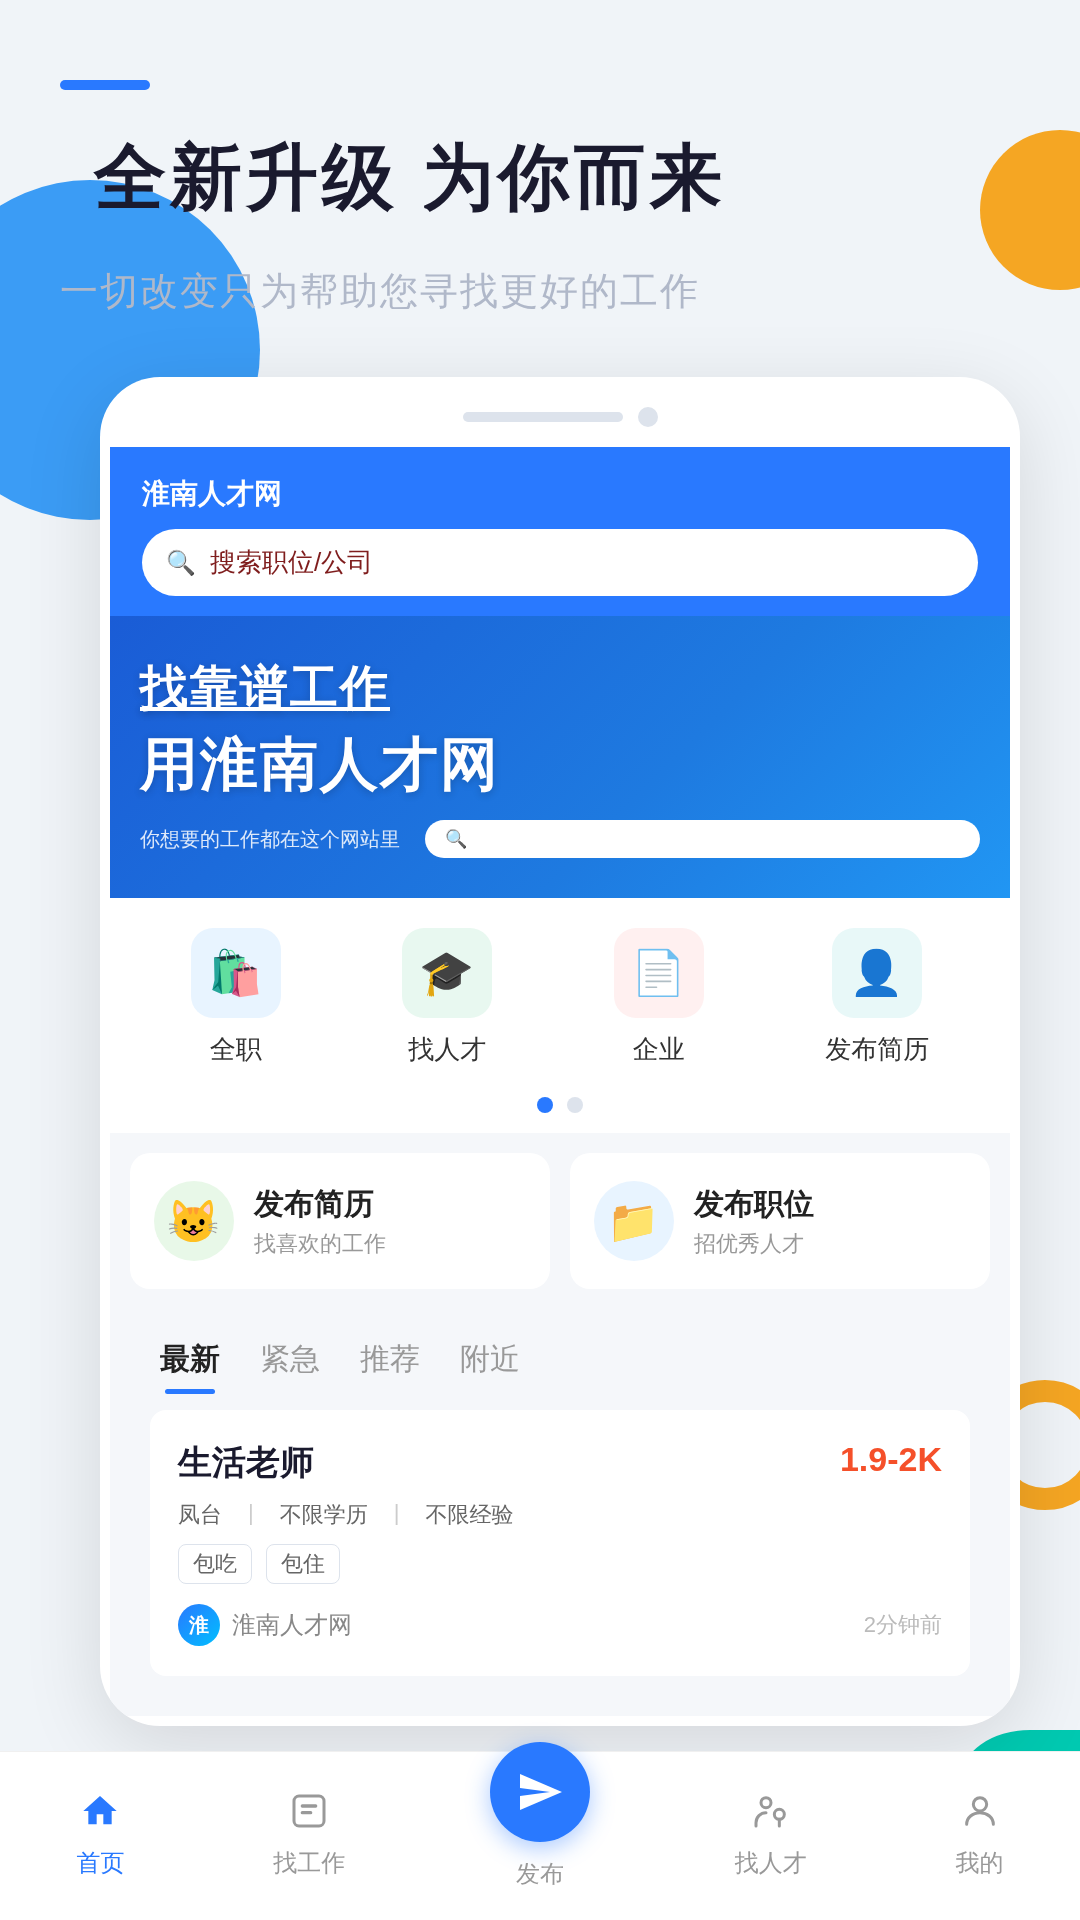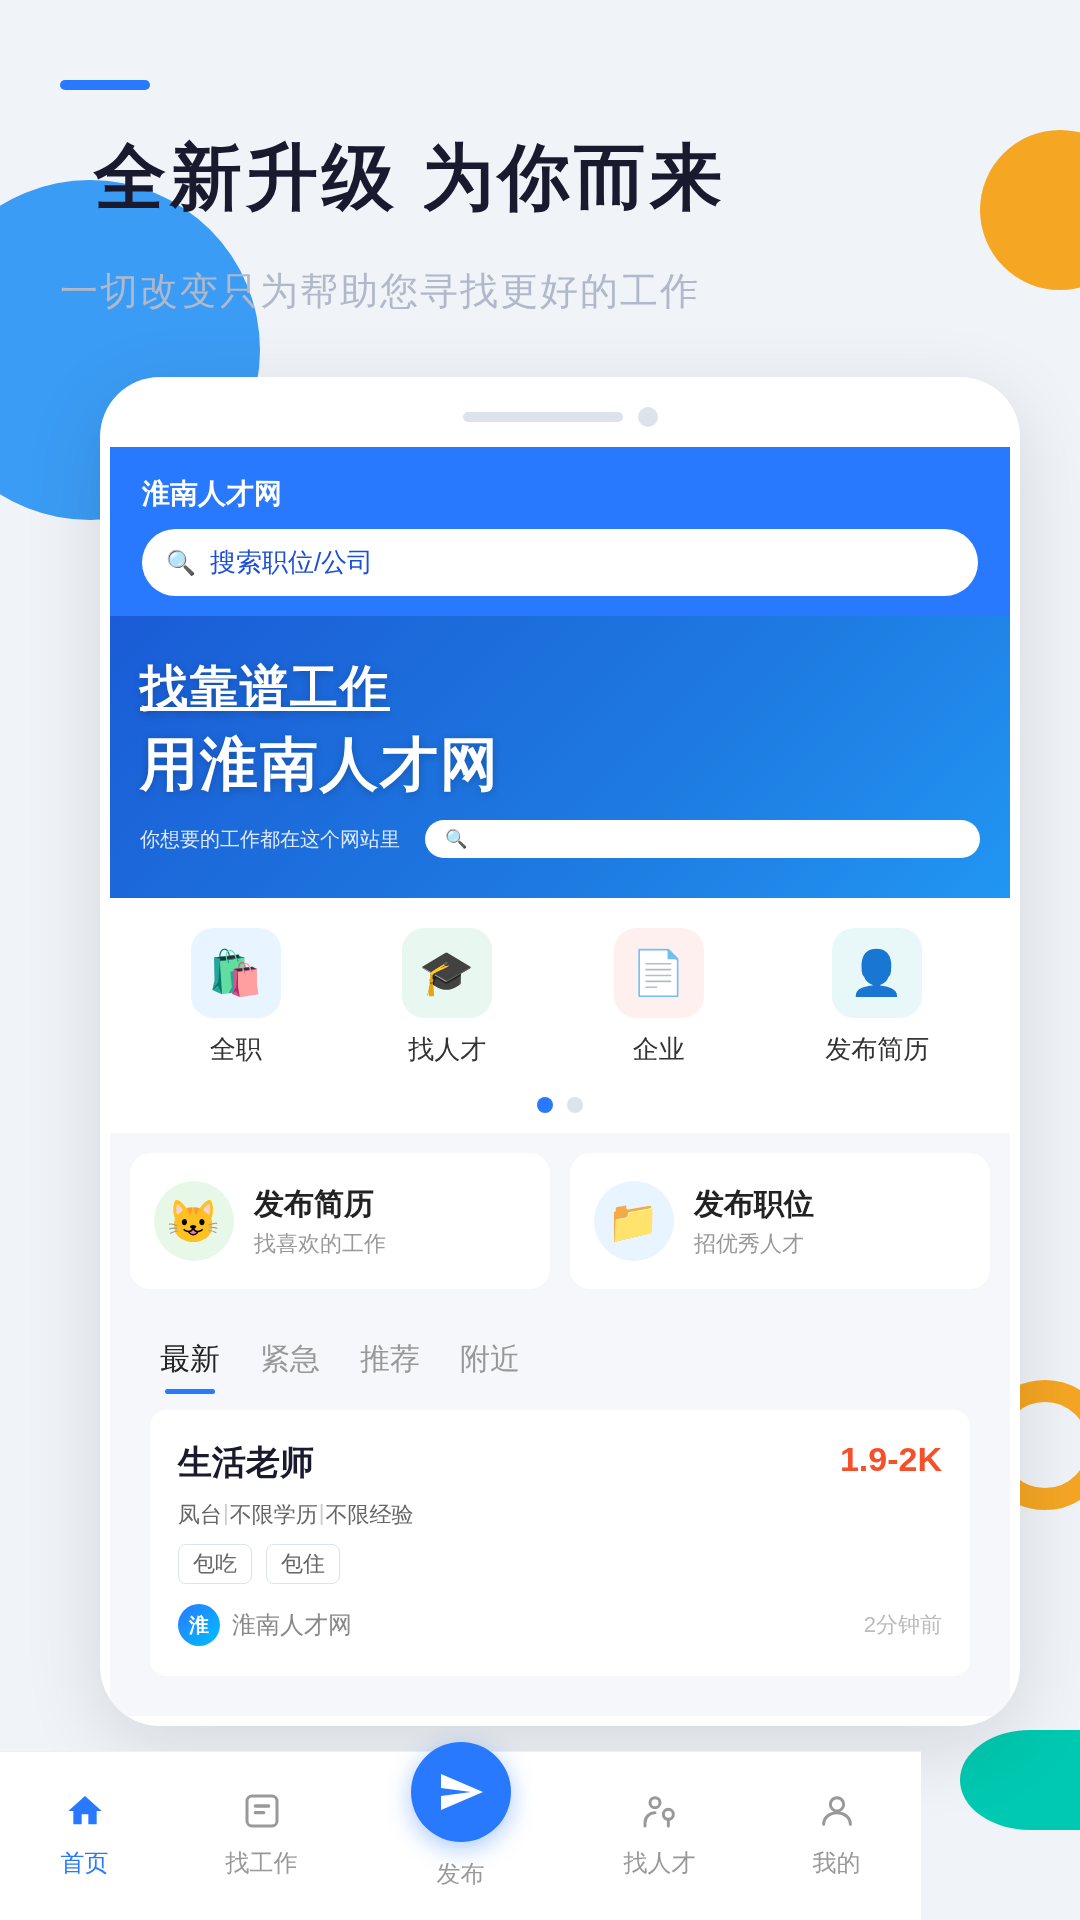--- a/index.html
+++ b/index.html
@@ -134,21 +134,21 @@
       align-items: center;
       padding: 16px 24px;
       gap: 14px;
     }
     .search-icon-inner {
       font-size: 24px;
       color: #aab0bc;
     }
     .search-placeholder-text {
       font-size: 26px;
-      color: #1d4ed8;
+      color: #7f1d1d;
     }
 
     
     .app-banner {
       background: linear-gradient(135deg, #1a5cd6 0%, #1e7ae0 60%, #2196f3 100%);
       padding: 40px 30px;
       position: relative;
       overflow: hidden;
       min-height: 220px;
     }
@@ -279,21 +279,21 @@
       gap: 40px;
     }
     .tab-item {
       font-size: 30px;
       color: #999;
       padding-bottom: 14px;
       position: relative;
     }
     .tab-item.active {
       color: #222;
-      font-weight: 400;
+      font-weight: 700;
     }
     .tab-item.active::after {
       content: '';
       position: absolute;
       bottom: 0;
       left: 50%;
       transform: translateX(-50%);
       width: 50px;
       height: 5px;
       background: #2979ff;
@@ -319,21 +319,21 @@
       font-weight: 700;
       color: #1a1a2e;
     }
     .job-salary {
       font-size: 34px;
       font-weight: 700;
       color: #f5502a;
     }
     .job-tags-row {
       display: flex;
-      gap: 1px;
+      gap: 26px;
       margin-bottom: 14px;
     }
     .job-tag {
       font-size: 22px;
       color: #666;
     }
     .job-tag-separator {
       font-size: 22px;
       color: #ccc;
     }
@@ -378,21 +378,21 @@
     .post-time {
       font-size: 22px;
       color: #bbb;
     }
 
     
     .bottom-nav {
       position: fixed;
       bottom: 0;
       left: 0;
-      width: 921px;
+      width: 1080px;
       background: #fff;
       border-top: 1.5px solid #f0f0f0;
       display: flex;
       justify-content: space-around;
       align-items: center;
       padding: 20px 0 30px 0;
       z-index: 100;
     }
     .nav-item {
       display: flex;

